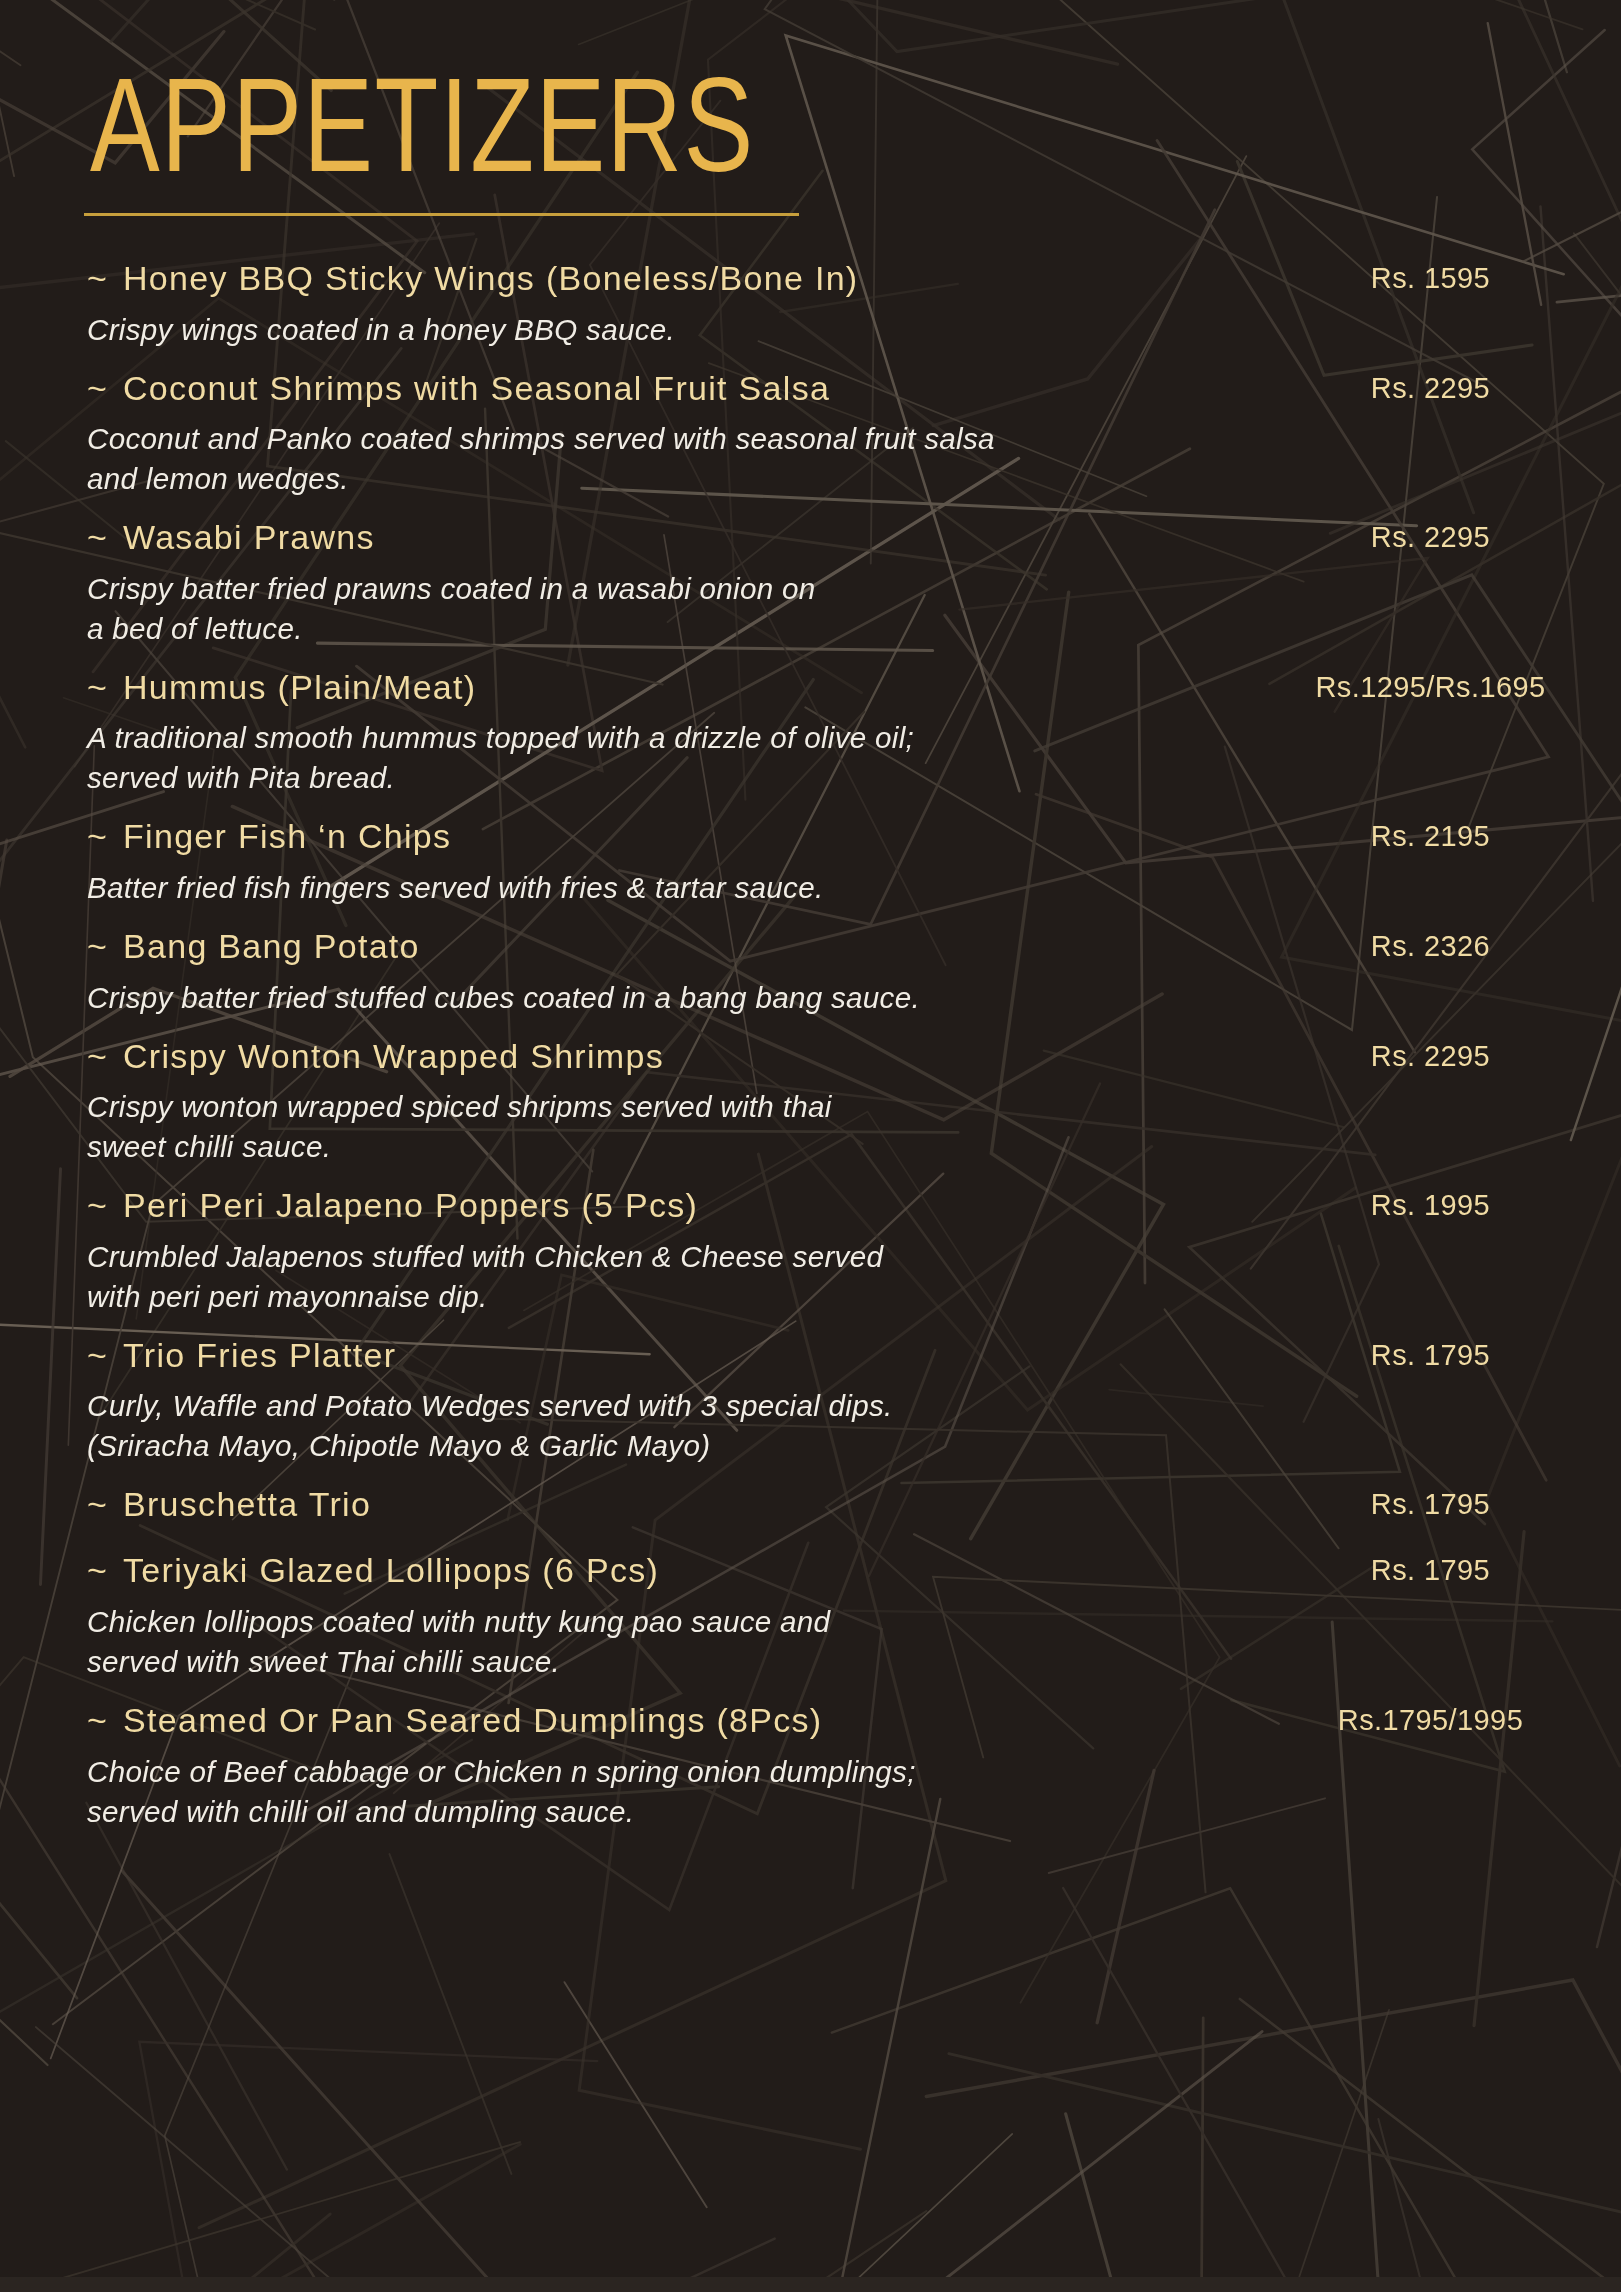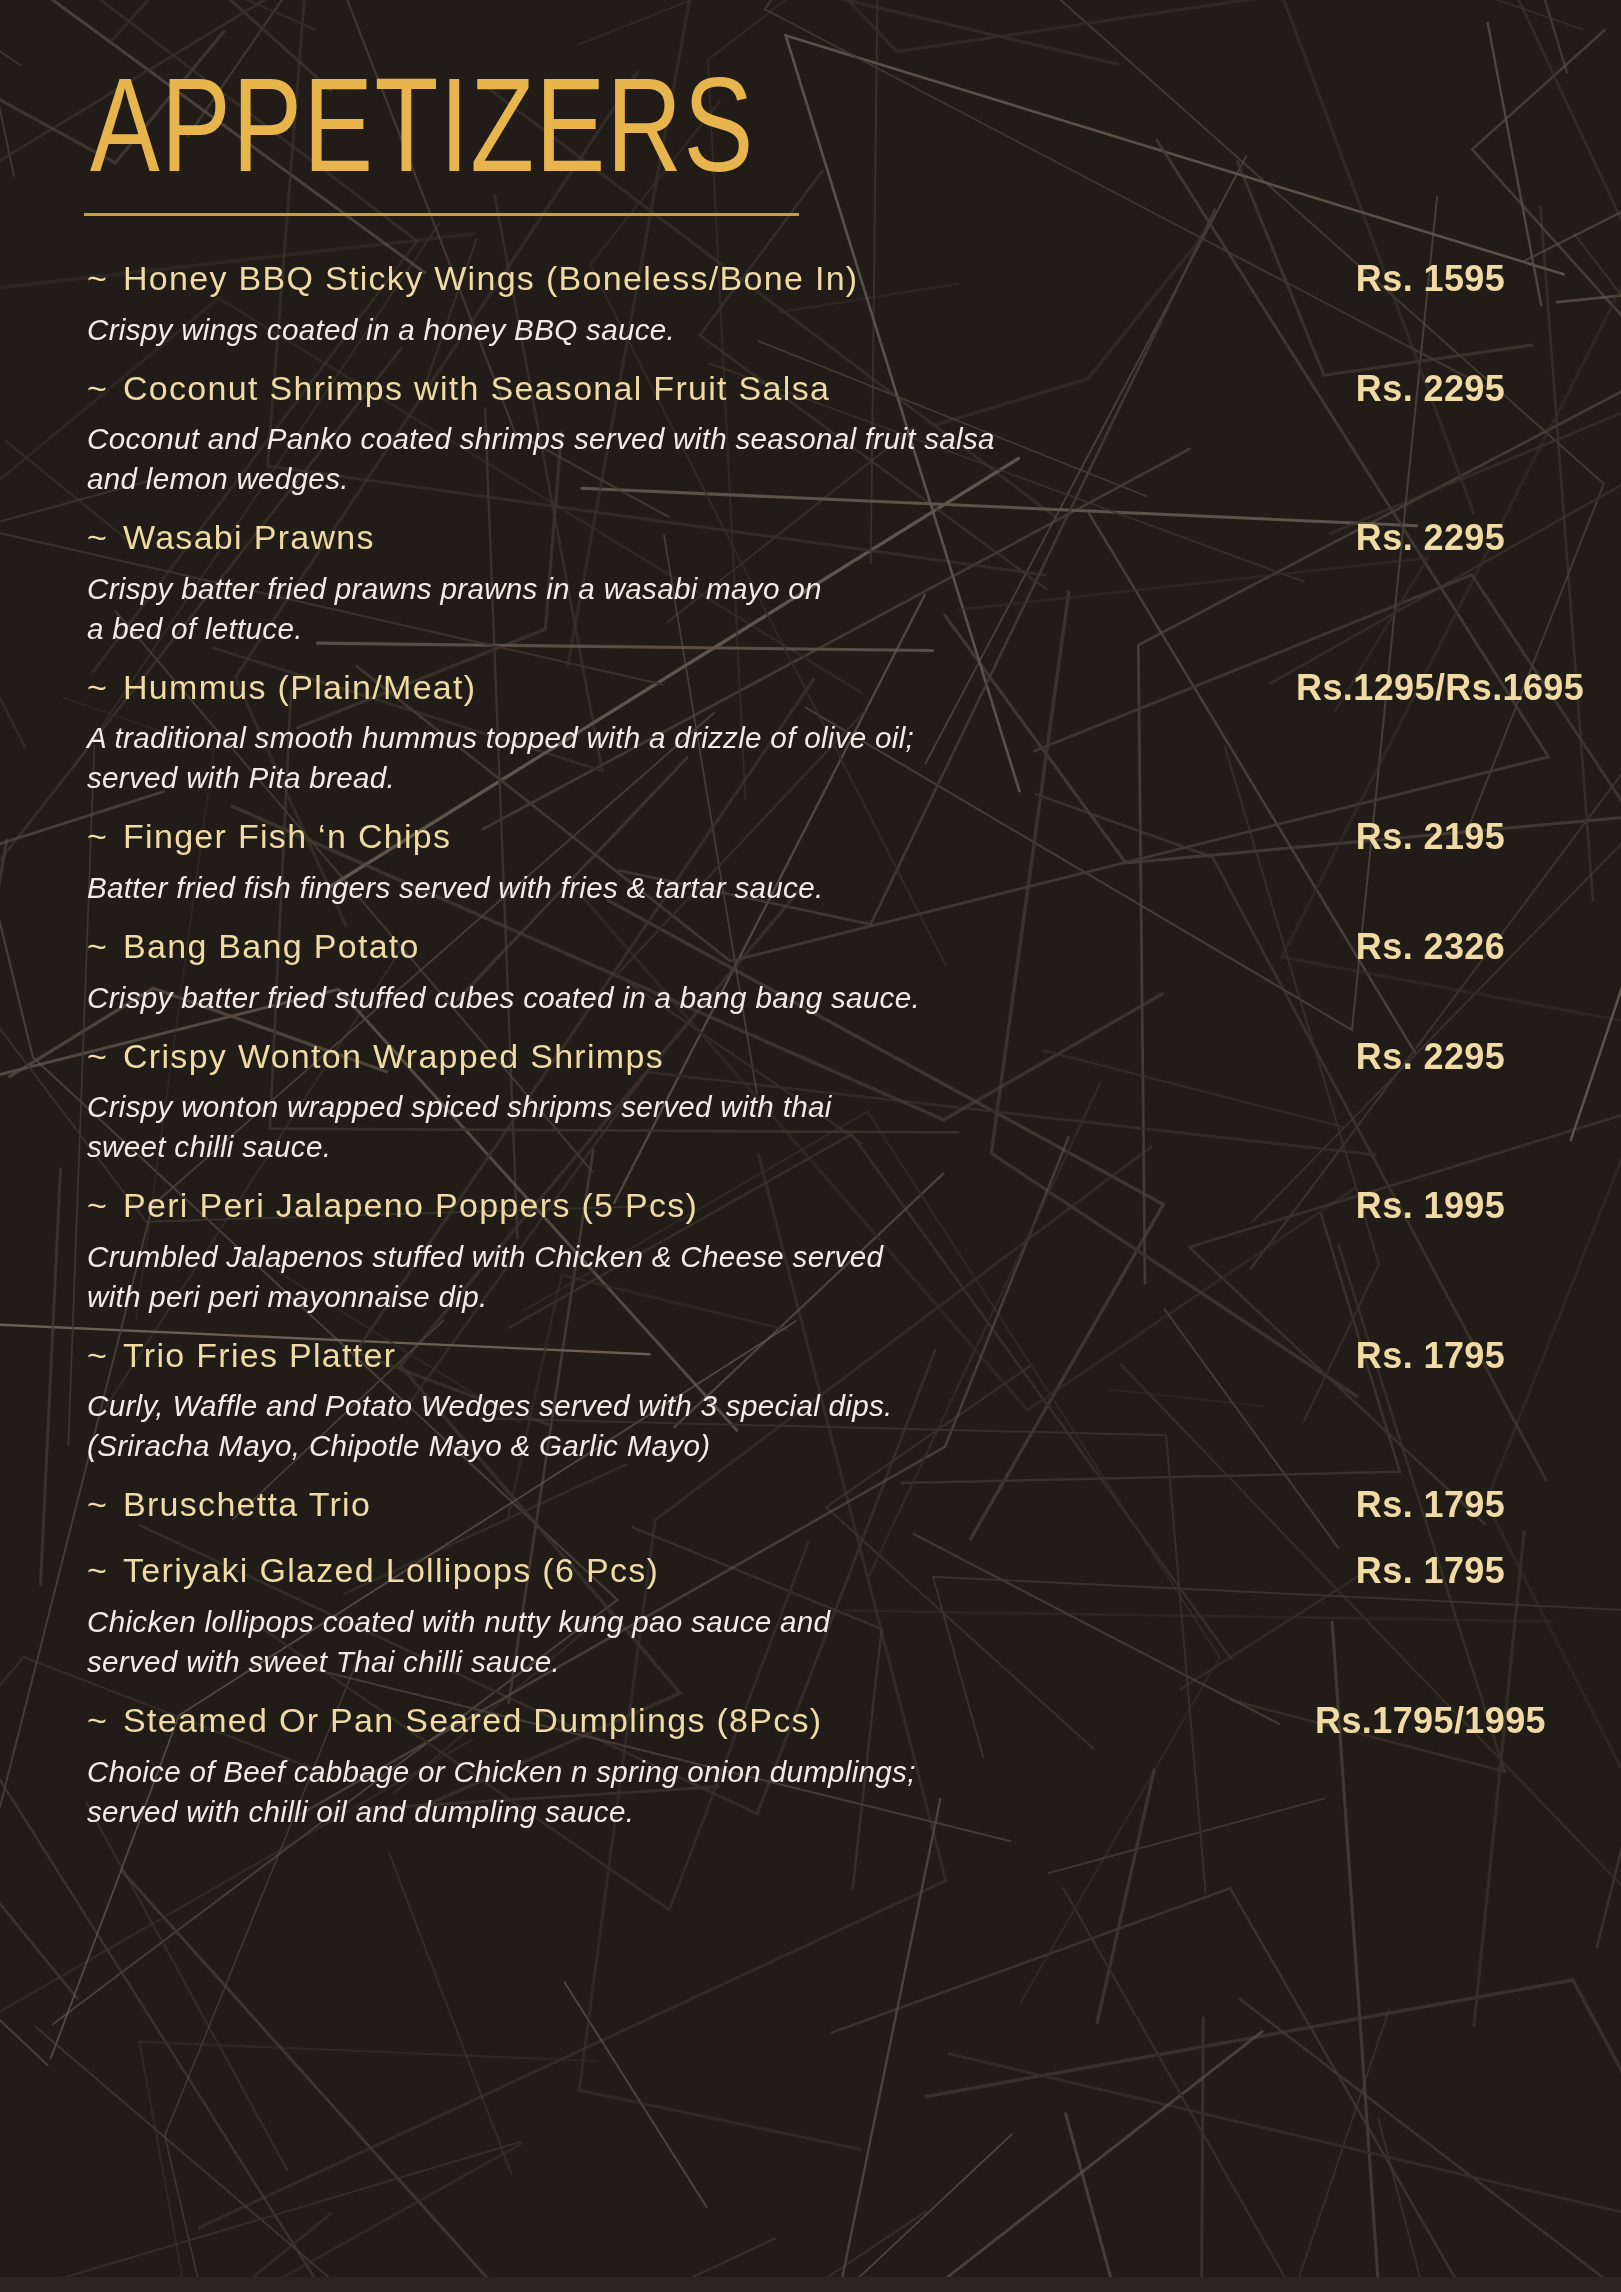--- a/index.html
+++ b/index.html
@@ -59,22 +59,22 @@
   .item-name {
     font-size: 34px;
     color: #f0dba4;
     letter-spacing: 1.3px;
   }
   .item-price {
     position: absolute;
     top: 0; left: 1296px;
     width: 269px;
     text-align: center;
-    font-size: 36px;
-    font-weight: bold;
+    font-size: 29px;
+    font-weight: normal;
     line-height: 41px;
     color: #f0dba4;
     white-space: nowrap;
     letter-spacing: 0.4px;
   }
   .item-desc {
     margin: 3.6px 0 0 0;
     padding-left: 87px;
     font-style: italic;
     font-size: 29.6px;
@@ -288,21 +288,21 @@
     </div>
     <p class="item-desc">Coconut and Panko coated shrimps served with seasonal fruit salsa
 and lemon wedges.</p>
   </div>
 
   <div class="menu-item">
     <div class="item-first-row">
       <span class="item-bullet">~</span><span class="item-name">Wasabi Prawns</span>
       <span class="item-price">Rs. 2295</span>
     </div>
-    <p class="item-desc">Crispy batter fried prawns prawns in a wasabi mayo on
+    <p class="item-desc">Crispy batter fried prawns coated in a wasabi onion on
 a bed of lettuce.</p>
   </div>
 
   <div class="menu-item">
     <div class="item-first-row">
       <span class="item-bullet">~</span><span class="item-name">Hummus (Plain/Meat)</span>
       <span class="item-price">Rs.1295/Rs.1695</span>
     </div>
     <p class="item-desc">A traditional smooth hummus topped with a drizzle of olive oil;
 served with Pita bread.</p>

